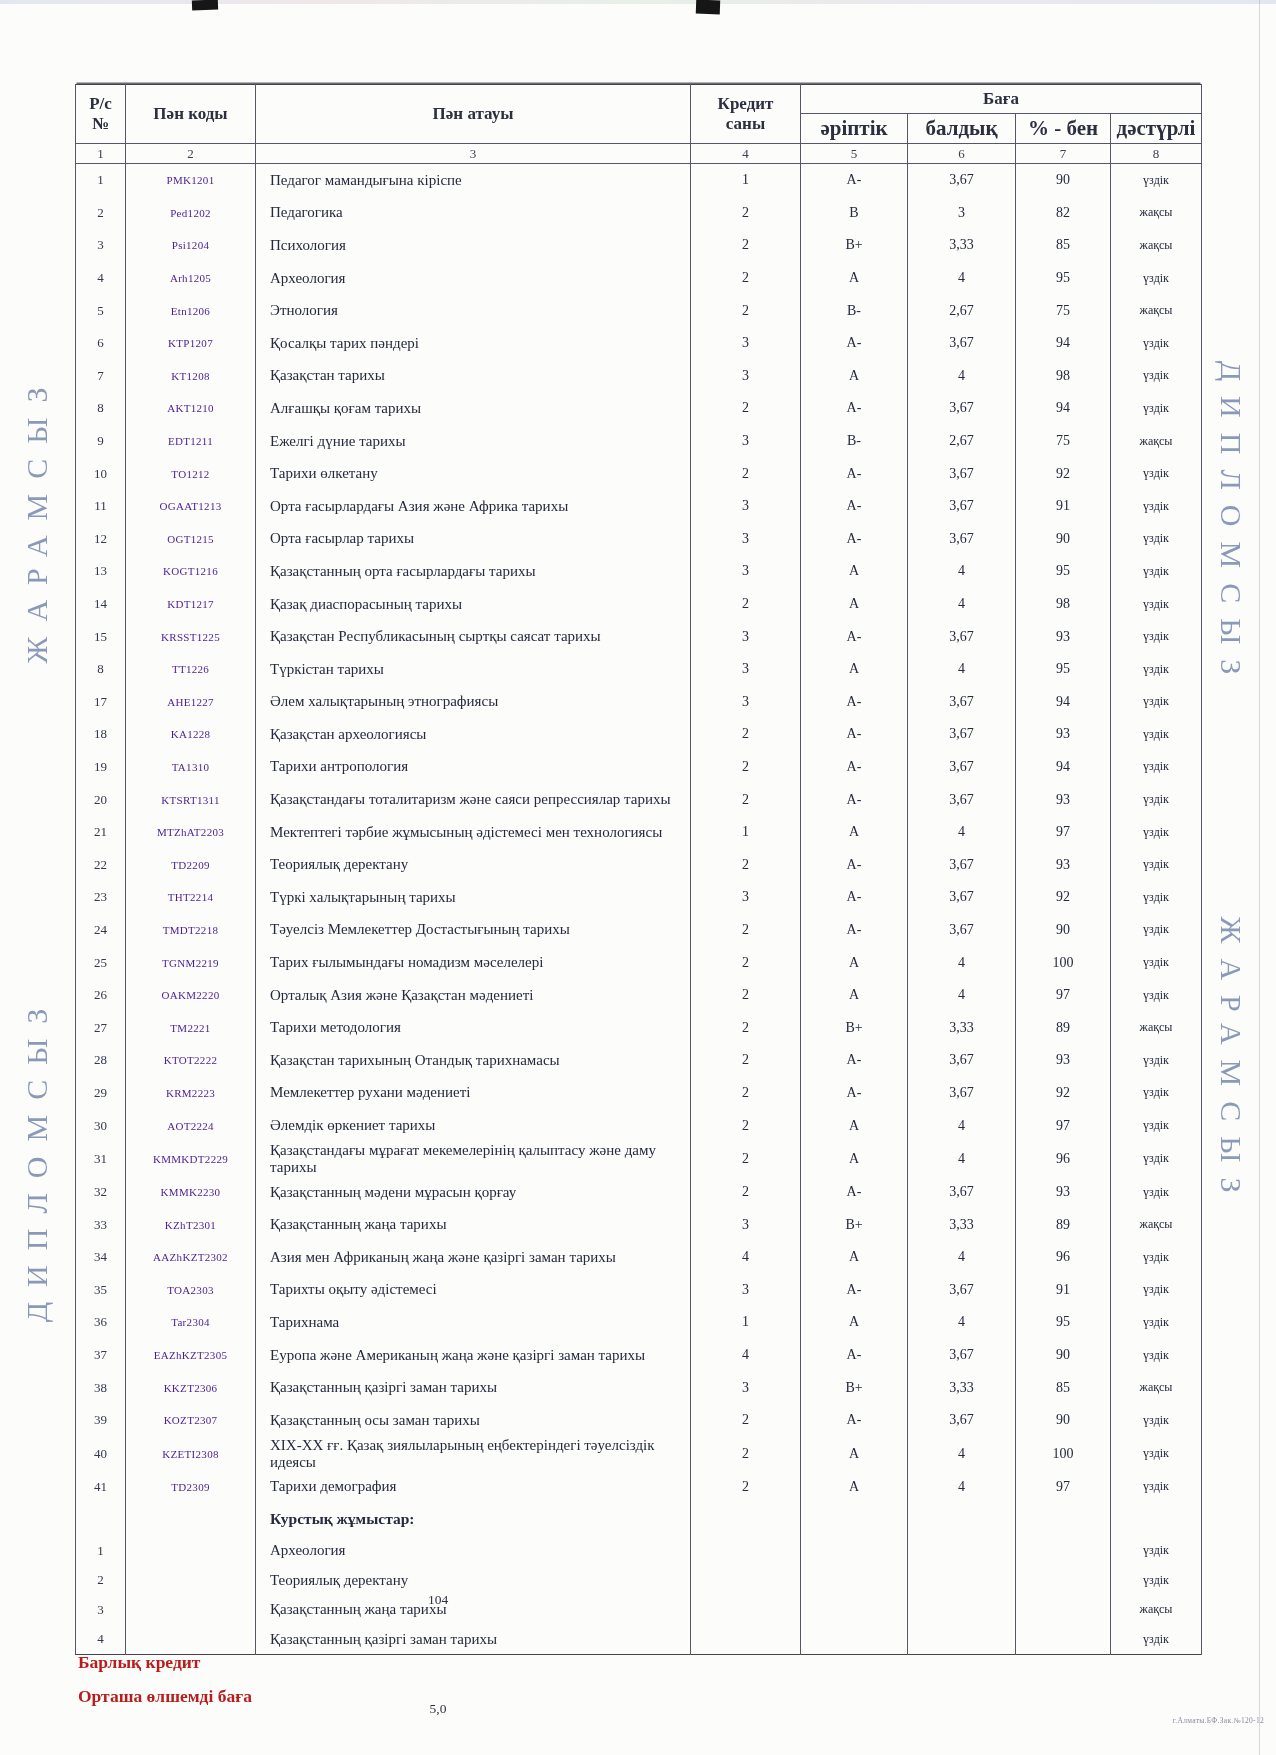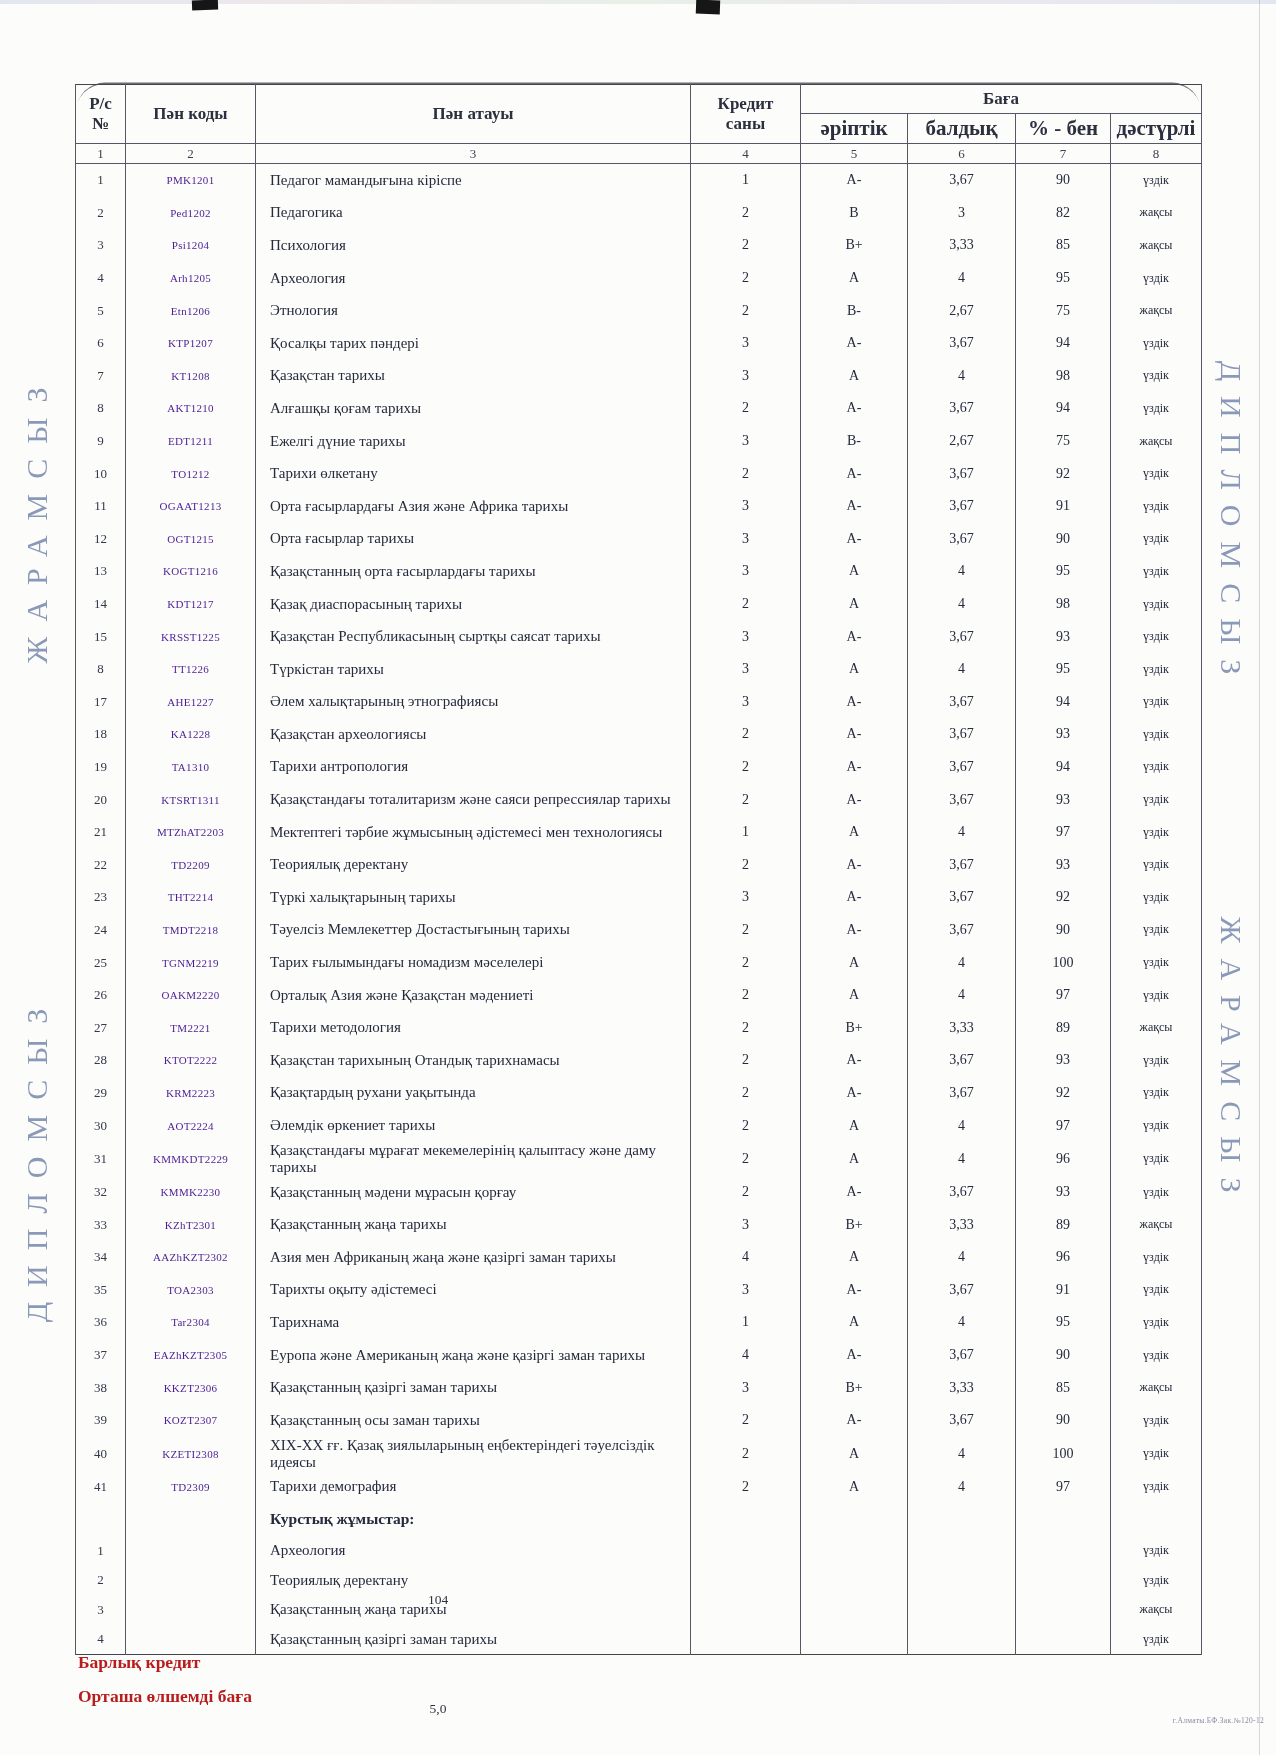--- a/index.html
+++ b/index.html
@@ -24,21 +24,21 @@
   
   .wm{position:absolute;font-size:30px;letter-spacing:15px;color:rgba(110,127,168,.8);
       text-align:center;white-space:nowrap;}
   .wm.left-top   {width:320px;height:40px;left:-120px;top:498px; transform:rotate(-90deg);}
   .wm.left-bot   {width:420px;height:40px;left:-170px;top:1138px;transform:rotate(-90deg);}
   .wm.right-top  {width:420px;height:40px;left:1018px; top:505px; transform:rotate(90deg);}
   .wm.right-bot  {width:330px;height:40px;left:1063px; top:1042px;transform:rotate(90deg);}
 
   
   .tbl-wrap{position:absolute;left:75px;top:84px;}
-  table{border-collapse:collapse;table-layout:fixed;width:1126px;border-radius:30px;}
+  table{border-collapse:collapse;table-layout:fixed;width:1126px;}
   col.c-no{width:50px;} col.c-code{width:130px;} col.c-name{width:435px;}
   col.c-credit{width:110px;} col.c-letter{width:107px;} col.c-points{width:108px;}
   col.c-percent{width:95px;} col.c-trad{width:91px;}
   th,td{border-left:1px solid #565664;border-right:1px solid #565664;padding:0;}
   table{border:1.5px solid #44444f;box-shadow:0 -3px 0 -1.5px #6a6a74;}
   thead th{border-bottom:1px solid #565664;text-align:center;vertical-align:middle;
     font-weight:bold;color:#2b2f3e;white-space:pre-line;}
   thead tr.h-main th{font-size:17px;height:28px;}
   thead tr.h-sub th{font-size:21px;height:29px;margin-top:41px;}
   thead tr.h-num th{font-size:13px;font-weight:normal;color:#3a3f52;height:19px;border-top:1px solid #565664;}
@@ -392,21 +392,21 @@
       <td class="cell-name">Қазақстан тарихының Отандық тарихнамасы</td>
       <td class="cell-credit">2</td>
       <td class="cell-letter">A-</td>
       <td class="cell-points">3,67</td>
       <td class="cell-percent">93</td>
       <td class="cell-trad">үздік</td>
     </tr>
           <tr>
       <td class="cell-no">29</td>
       <td class="cell-code">KRM2223</td>
-      <td class="cell-name">Қазақтардың рухани уақытында</td>
+      <td class="cell-name">Мемлекеттер рухани мәдениеті</td>
       <td class="cell-credit">2</td>
       <td class="cell-letter">A-</td>
       <td class="cell-points">3,67</td>
       <td class="cell-percent">92</td>
       <td class="cell-trad">үздік</td>
     </tr>
           <tr>
       <td class="cell-no">30</td>
       <td class="cell-code">AOT2224</td>
       <td class="cell-name">Әлемдік өркениет тарихы</td>

